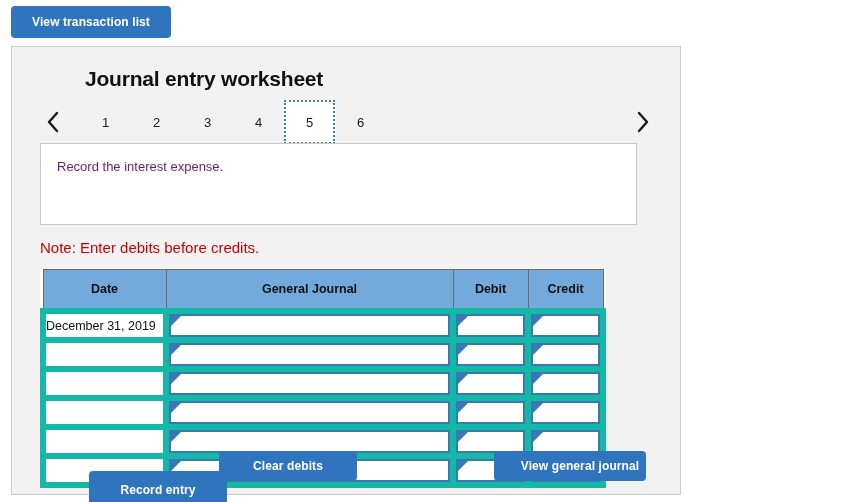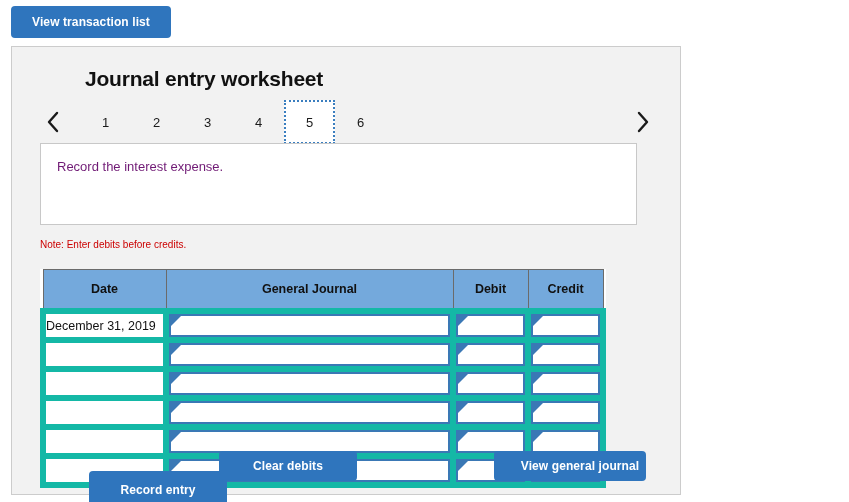--- a/index.html
+++ b/index.html
@@ -133,21 +133,21 @@
     left: 16px;
     top: 15px;
     font-size: 13px;
     color: #701a75;
   }
 
   #note-text {
     position: absolute;
     left: 28px;
     top: 192px;
-    font-size: 10px;
+    font-size: 15px;
     color: #cc0000;
     text-align: right;
   }
 
   
   #journal-table {
     position: absolute;
     left: 28px;
     top: 222px;
     width: 560px;

